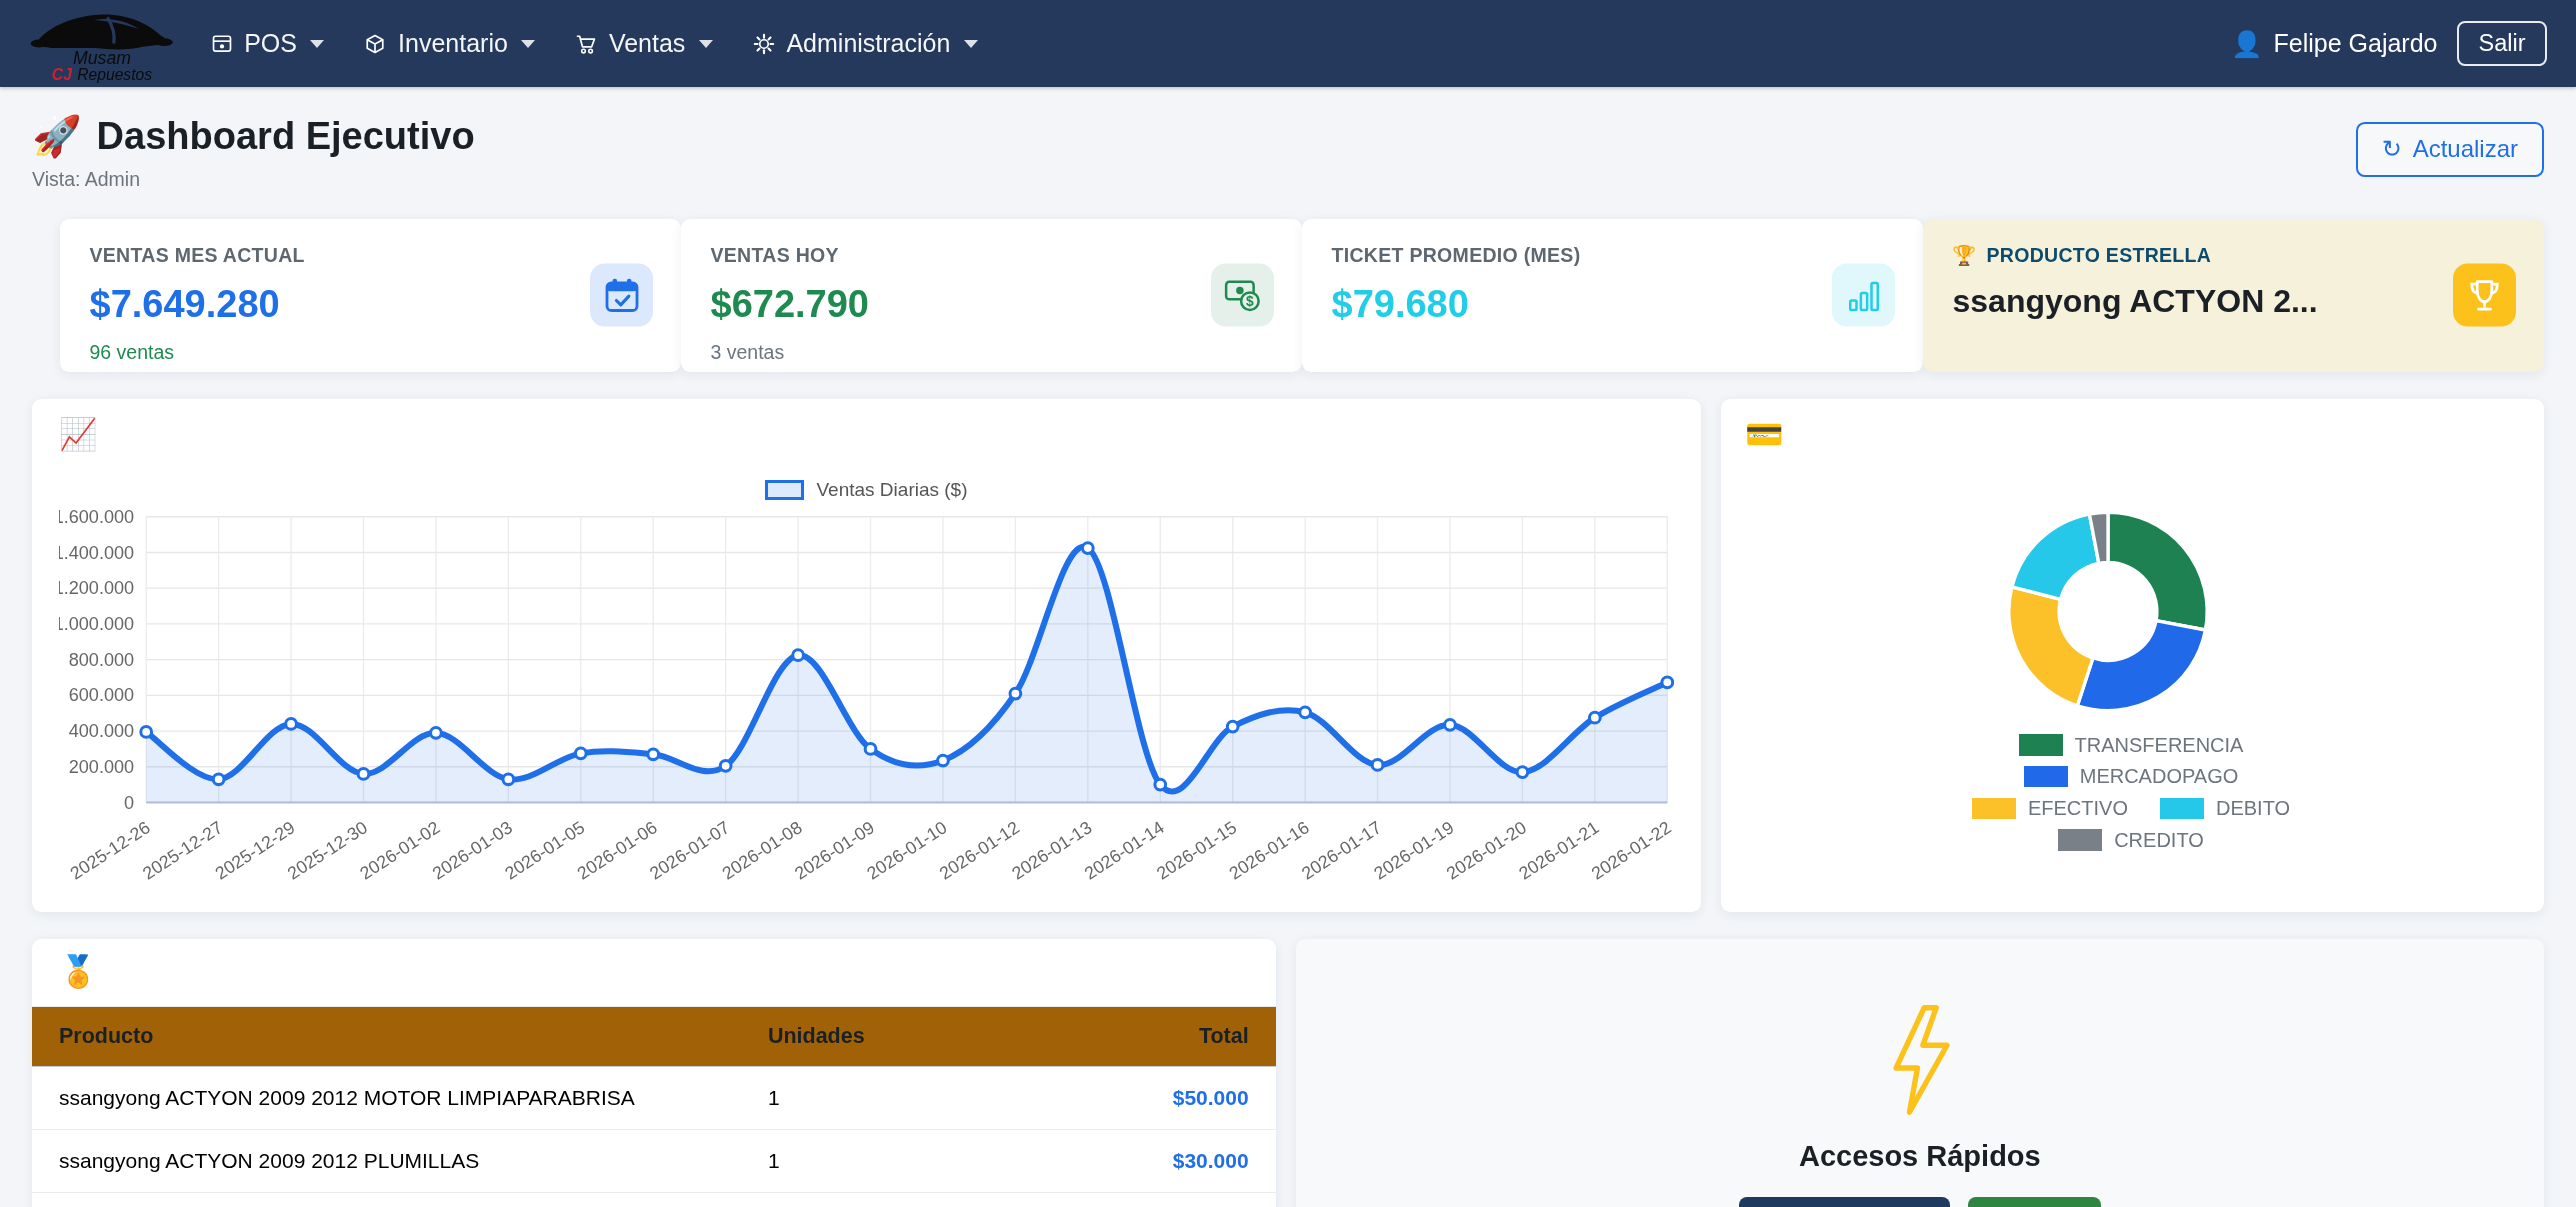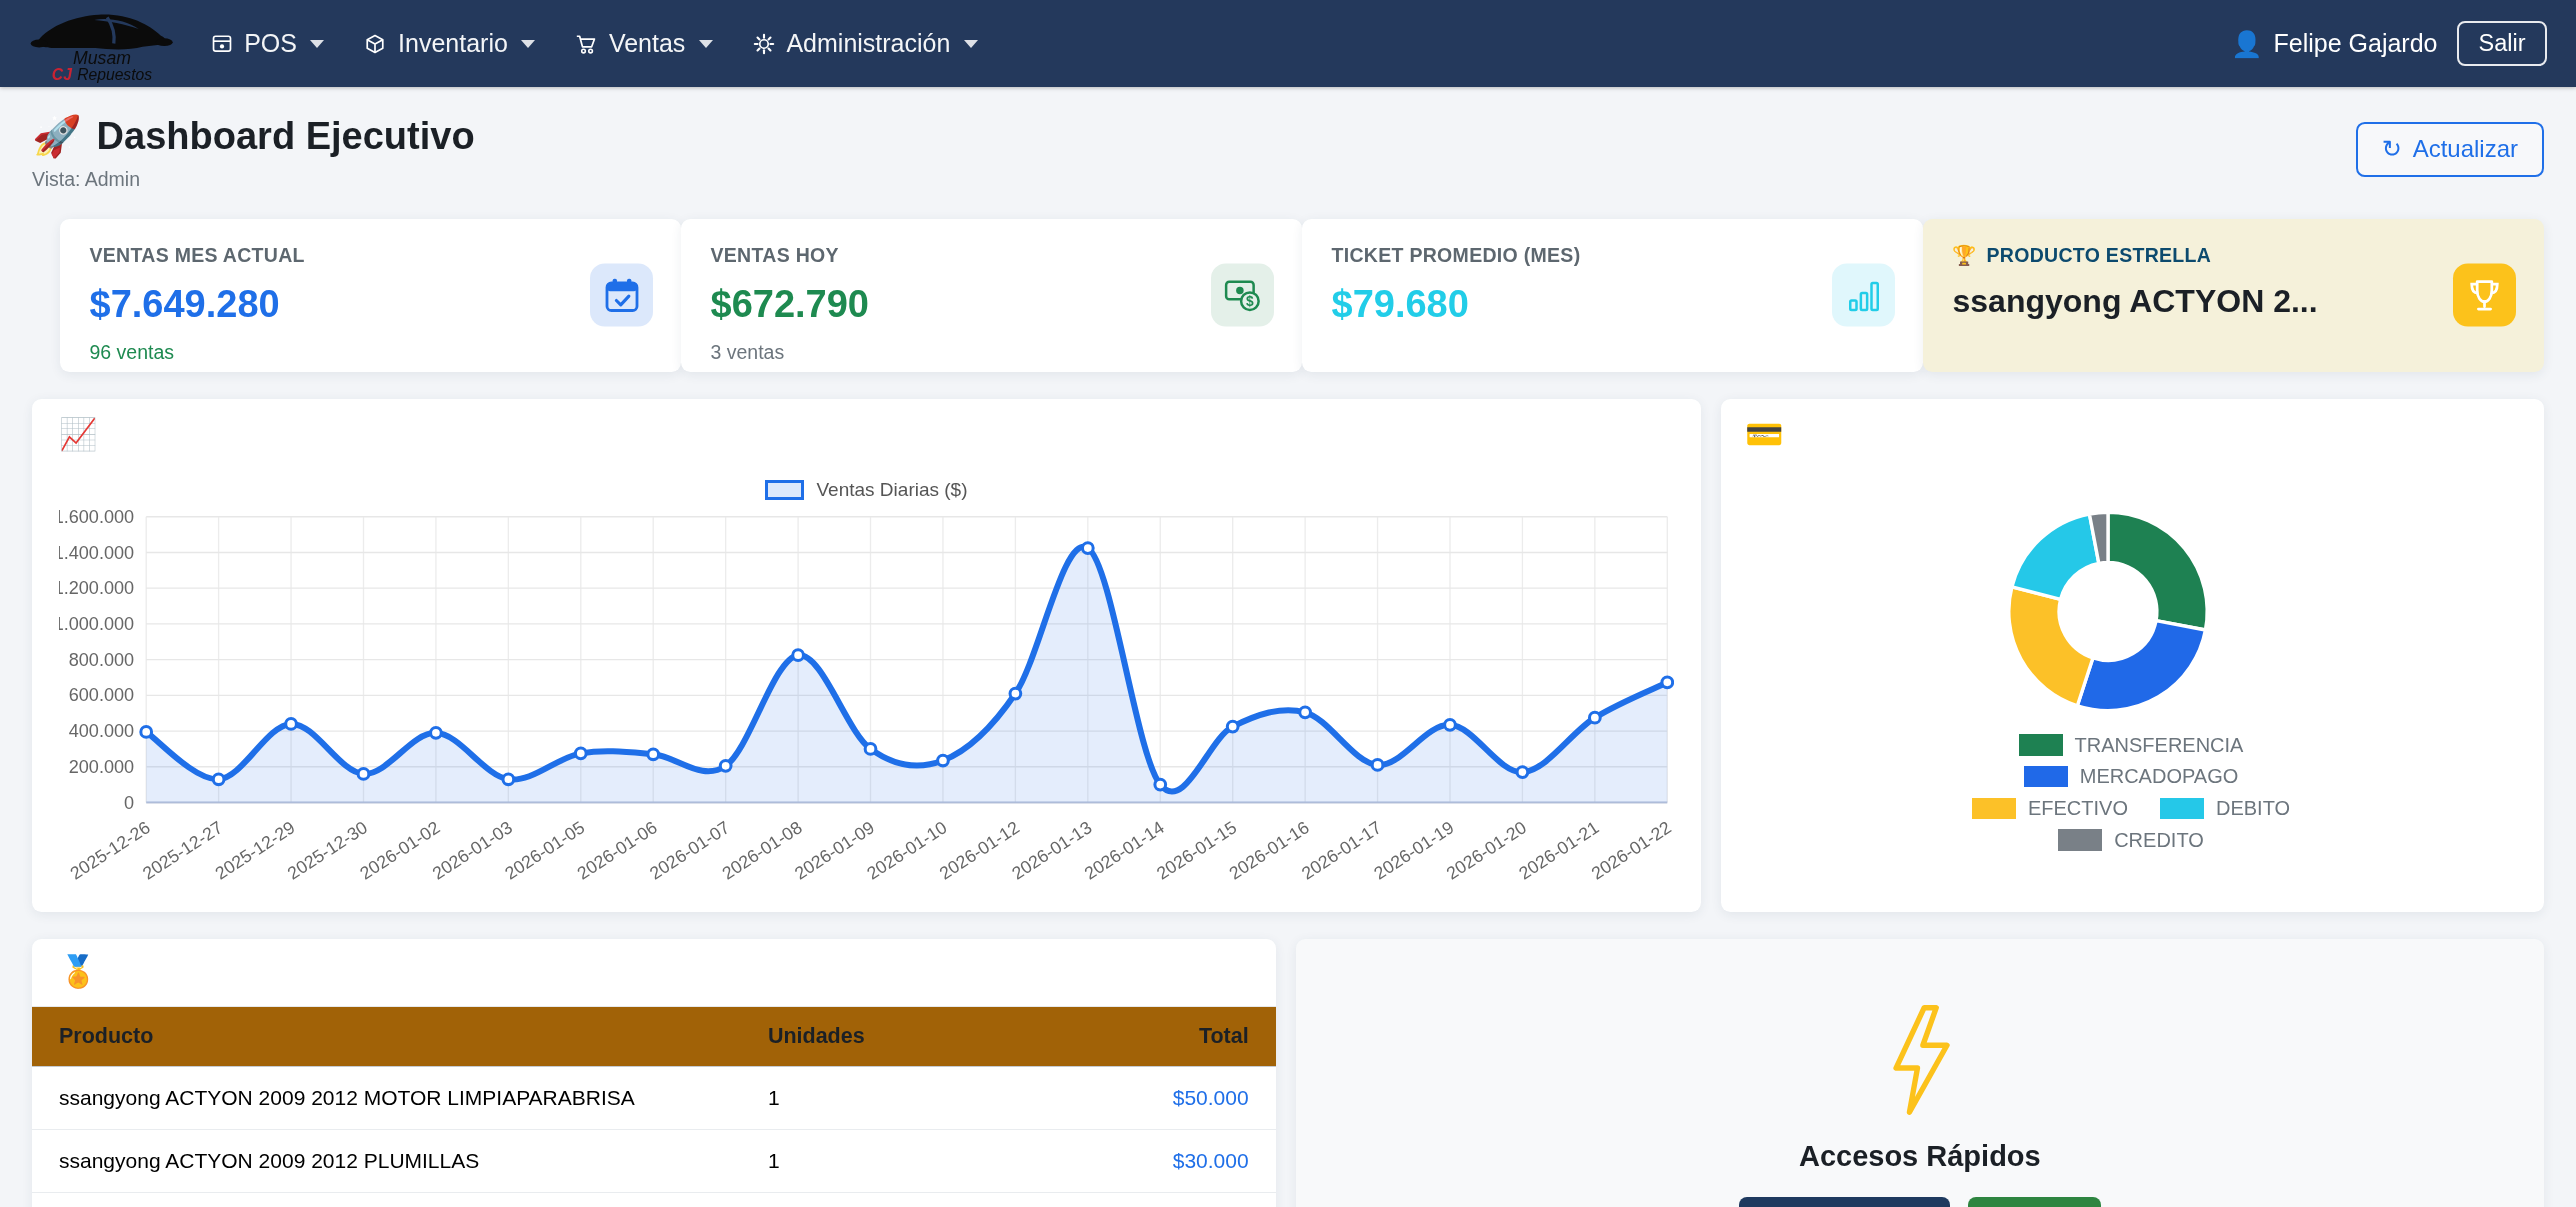--- a/index.html
+++ b/index.html
@@ -64,21 +64,21 @@
   
   .bottom-row{display:flex;gap:20px;margin-top:27px;}
   .table-card{flex:1859;padding-top:17.4px;overflow:hidden;height:416px;}
   .table-card .card-emoji{margin-left:27px;}
   table{width:100%;border-collapse:collapse;margin-top:19px;}
   thead tr{background:#a16207;}
   th{font-size:21.5px;font-weight:700;color:#1b2026;text-align:left;padding:17px 27px;
     border-top:0.7px solid #e6e9ec;border-bottom:1.3px solid #c4cad1;}
   th.col-total{text-align:right;}
   td{font-size:21px;padding:19px 27px;border-bottom:0.7px solid #e9ecef;color:#000000;}
-  td.total{text-align:right;color:#1f6fe8;font-weight:400;}
+  td.total{text-align:right;color:#1f6fe8;font-weight:700;}
 
   .quick-card{flex:1866;background:#f8f9fa;height:416px;display:flex;flex-direction:column;
     align-items:center;padding-top:64px;}
   .quick-title{font-size:29px;font-weight:600;color:#1b2026;margin-top:23px;}
   .quick-buttons{display:flex;gap:17.4px;margin-top:24px;}
   .qbtn{height:62px;border:none;border-radius:8px;cursor:pointer;}
   .qbtn.navy{width:211px;background:#1e3a5f;}
   .qbtn.green{width:133px;background:#2e8540;}
 
   svg text{font-family:"Liberation Sans",sans-serif;}

